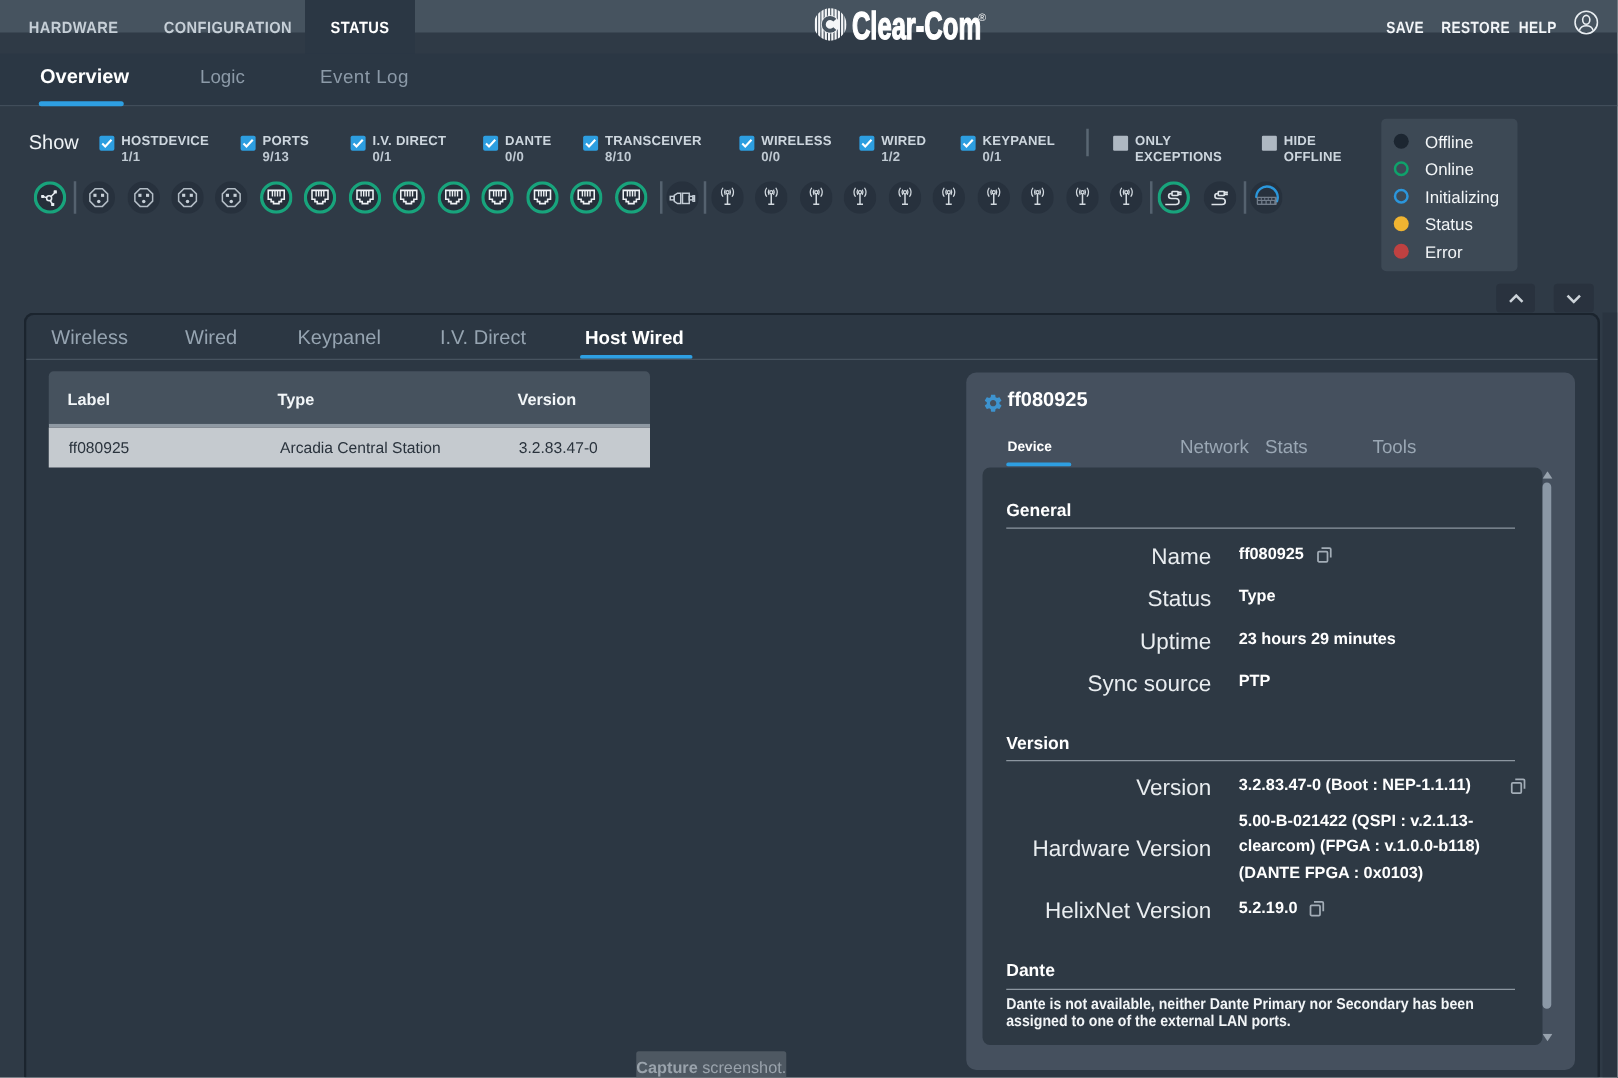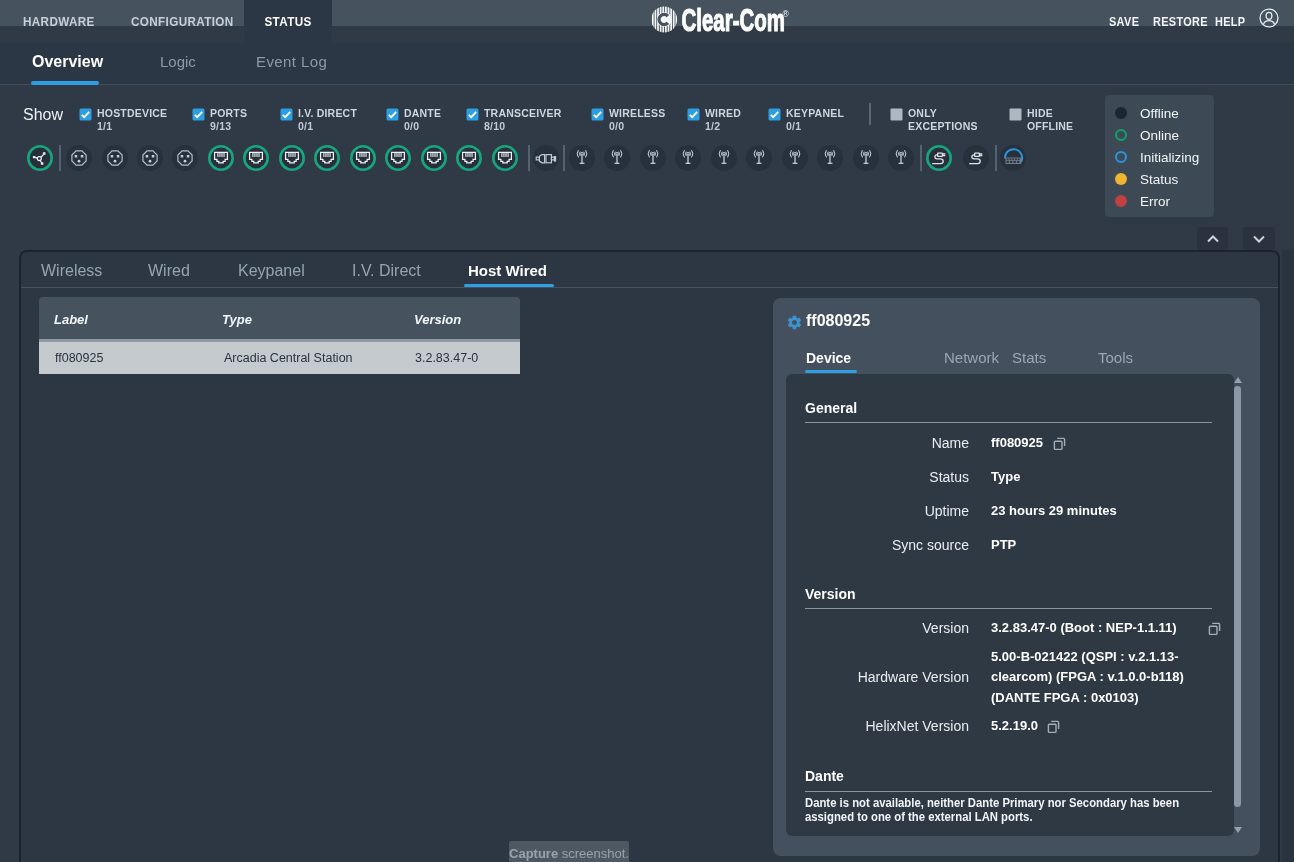--- a/index.html
+++ b/index.html
@@ -51,36 +51,36 @@
   .panel { position:absolute; left:19px; top:250px; width:1261px; height:612px; background:#2c3743;
            border:2px solid #1b242e; border-bottom:none; border-radius:8px 8px 0 0; }
   .ptab { position:absolute; top:0; height:38px; line-height:38px; font-size:16px; color:#96a4b1; }
   .ptab.active { color:#fff; font-weight:bold; font-size:15px; }
   .pline { position:absolute; left:443px; top:31.5px; width:90px; height:3px; border-radius:2px; background:#2e9fe2; }
   .pdiv { position:absolute; left:0; top:35px; width:1257px; height:1px; background:#47535f; }
 
   
   .table { position:absolute; left:18px; top:45px; width:481px; }
   .thead { height:45px; background:#46525e; border-radius:4px 4px 0 0; position:relative;
-           border-bottom:3px solid #8f99a3;font-style:italic; }
+           border-bottom:3px solid #8f99a3; }
   .thead span { position:absolute; top:15px; font-size:13px; font-weight:bold; color:#f2f6f8; }
   .trow { height:32px; background:#c5cacf; position:relative; }
   .trow span { position:absolute; top:9px; font-size:12.5px; color:#2a333d; }
 
   
   .card { position:absolute; left:752px; top:46px; width:487px; height:558px; background:#45505e; border-radius:8px; }
   .cgear { position:absolute; left:13px; top:16px; }
   .ctitle { position:absolute; left:33px; top:14px; font-size:16px; font-weight:bold; color:#fff; }
   .ctab { position:absolute; top:46px; height:28px; line-height:28px; font-size:15px; color:#9aa7b4; }
-  .ctab.active { color:#fff; font-weight:bold; font-size:14px; }
+  .ctab.active { color:#fff; font-weight:bold; font-size:11px; }
   .cline { position:absolute; left:32px; top:71.5px; width:52px; height:3px; border-radius:2px; background:#2e9fe2; }
   .inner { position:absolute; left:13px; top:76px; width:448px; height:462px; background:#2e3944; border-radius:6px; overflow:hidden; }
   .sect { position:absolute; left:19px; font-size:14px; font-weight:bold; color:#fff; }
   .srule { position:absolute; left:19px; width:407px; height:1px; background:#8c96a0; }
-  .flabel { position:absolute; font-size:14px; color:#e9edf0; text-align:right; width:164px; left:19px; }
+  .flabel { position:absolute; font-size:18px; color:#e9edf0; text-align:right; width:164px; left:19px; }
   .fval { position:absolute; left:205px; font-size:13px; font-weight:bold; color:#fff; white-space:nowrap; }
   .para { position:absolute; left:19px; width:417px; font-size:12.5px; font-weight:bold; color:#f2f5f7;
           line-height:14px; transform:scaleX(0.905); transform-origin:0 0; }
 
   
   .sthumb { position:absolute; left:461px; top:88px; width:7px; height:421px; border-radius:3.5px; background:#8b98a6; }
 
   .capture { position:absolute; left:509px; top:841px; width:120px; height:28px; background:#4e5862; border-radius:2px;
              color:#9aa3ac; font-size:13px; text-align:center; line-height:25px; white-space:nowrap; }
 </style>

